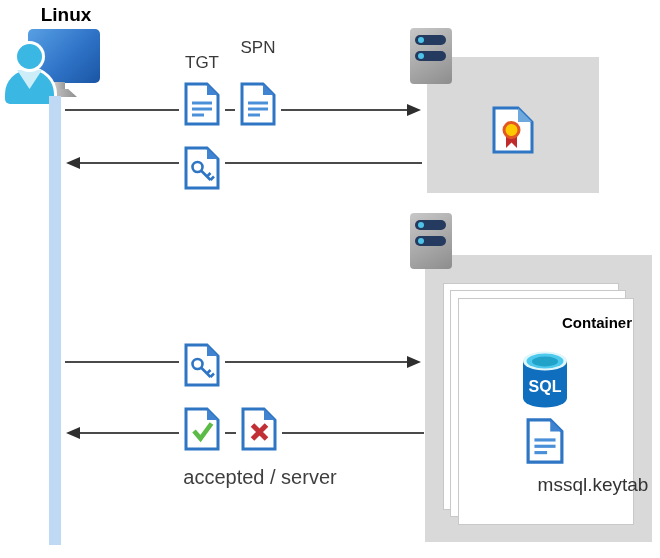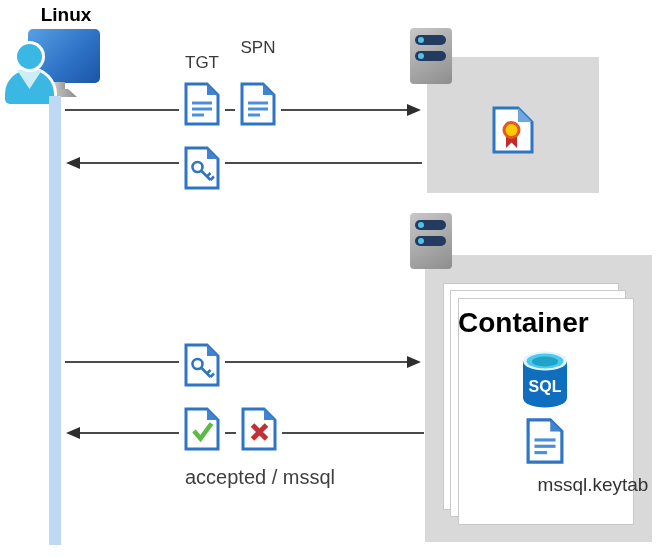--- a/index.html
+++ b/index.html
@@ -80,21 +80,21 @@
     <div class="sbar b2">
         <span class="sdot"></span>
       </div>
   </div>
 
 
   <div class="abs card" style="left:443px;top:283px;"></div>
   <div class="abs card" style="left:450px;top:290px;"></div>
   <div class="abs card" style="left:458px;top:298px;"></div>
 
-  <div class="abs hdg" style="left:458px;top:310px;width:174px;text-align:left;font-size:28px;">Container</div>
+  <div class="abs hdg" style="left:458px;top:310px;width:174px;text-align:right;font-size:15px;">Container</div>
 
   <svg class="abs" style="left:521px;top:351px;" width="48" height="58" viewBox="0 0 48 58">
     <path d="M2 10 L2 47 A22 9.5 0 0 0 46 47 L46 10 Z" fill="#106EBE"></path>
     <ellipse cx="24" cy="10" rx="22" ry="9.5" fill="#DFF6FB"></ellipse>
     <ellipse cx="24" cy="10" rx="18.5" ry="7.5" fill="#4EC9EE"></ellipse>
     <ellipse cx="24" cy="10.5" rx="13" ry="5" fill="#21A3C9"></ellipse>
     <text x="24" y="41" text-anchor="middle" font-family="Liberation Sans,sans-serif" font-size="16" font-weight="bold" fill="#ffffff">SQL</text>
   </svg>
 
   <svg class="abs" style="left:526px;top:416px;" width="38" height="50" viewBox="0 0 36 44">
@@ -169,15 +169,15 @@
   </div>
 
   <div class="abs docwrap" style="left:236px;top:407px;">
     <svg width="36" height="44" viewBox="0 0 36 44">
       <path d="M2 2 H23 L34 13 V42 H2 Z" fill="#ffffff" stroke="#2E75C4" stroke-width="3"></path>
       <path d="M23 2 V13 H34 Z" fill="#3F83D1"></path>
       <path d="M11.5 18 L25.5 32 M25.5 18 L11.5 32" fill="none" stroke="#C13034" stroke-width="5"></path>
     </svg>
   </div>
 
-  <div class="abs" style="left:120px;top:466px;width:280px;text-align:center;font-size:20px;color:#3f3f3f;">accepted / mssql</div>
+  <div class="abs" style="left:120px;top:466px;width:280px;text-align:center;font-size:20px;color:#3f3f3f;">accepted / server</div>
 
 </div>
 
 </body></html>

